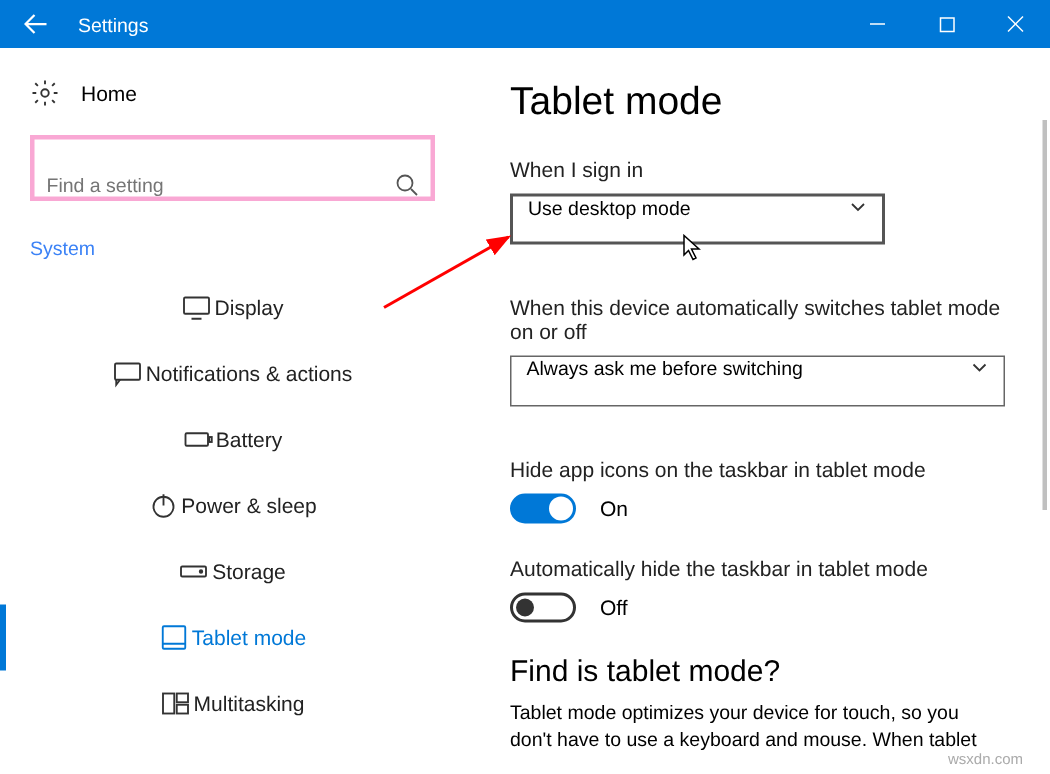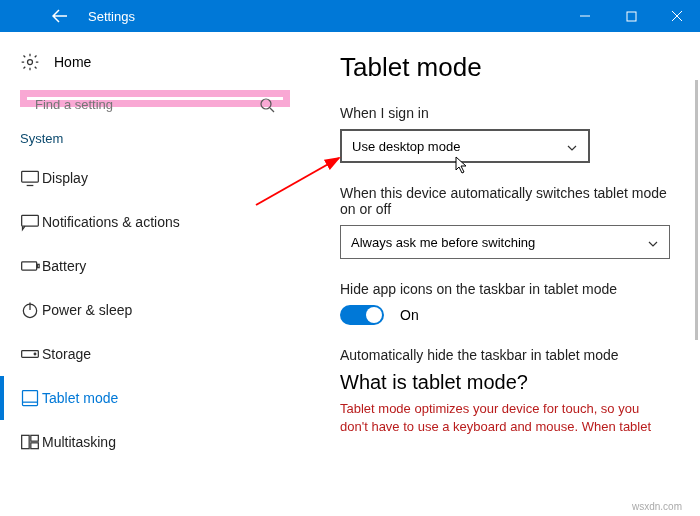--- a/index.html
+++ b/index.html
@@ -1,62 +1,62 @@
 <!DOCTYPE html>
 <html><head>
 <meta charset="utf-8">
 <style>
   * { box-sizing: border-box; margin: 0; padding: 0; font-family: "Segoe UI", Arial, sans-serif; }
   body { width: 700px; height: 516px; background: #fff; overflow: hidden; position: relative; }
 
   
-  .titlebar { height: 32px; background: #0078d7; display: flex; align-items: center; color: #fff; padding-left: 36px; }
+  .titlebar { height: 32px; background: #0078d7; display: flex; align-items: center; color: #fff; }
   .titlebar .back { width: 48px; height: 32px; display: flex; align-items: center; justify-content: center; }
   .titlebar .title { font-size: 13px; padding-left: 4px; flex: 1; }
   .titlebar .winbtns { display: flex; }
   .titlebar .winbtn { width: 46px; height: 32px; display: flex; align-items: center; justify-content: center; }
   .titlebar svg { stroke: #fff; }
 
   
   .shell { display: flex; height: calc(100% - 32px); border-radius: 15px; }
   .side { width: 310px; padding: 20px 20px 0 20px; position: relative; }
   .main { flex: 1; padding: 20px 30px 0 30px; position: relative; }
 
   
   .home { display: flex; align-items: center; gap: 14px; margin-bottom: 18px; }
   .home .icon { width: 20px; height: 20px; }
   .home span { font-size: 14px; }
-  .search { display: flex; align-items: flex-start; border: 7px solid #f9a8d4; height: 17px; padding: 0 8px; margin-bottom: 24px; }
+  .search { display: flex; align-items: flex-end; border: 3px solid #f9a8d4; height: 44px; padding: 0 8px; margin-bottom: 24px; }
   .search input { flex: 1; border: none; outline: none; font-size: 13px; color: #333; background: transparent; }
   .search .sicon { width: 16px; height: 16px; }
-  .grouplabel { font-size: 13px; color: #0c4a6e; margin-bottom: 10px; }
-  .nav-item { display: flex; align-items: center; gap: 2px; height: 44px; cursor: default; position: relative; }
+  .grouplabel { font-size: 13px; color: #3b82f6; margin-bottom: 10px; }
+  .nav-item { display: flex; align-items: center; gap: 2px; height: 44px; cursor: default; position: relative; justify-content: center; }
   .nav-item .nicon { width: 20px; height: 20px; display: flex; align-items: center; justify-content: center; }
   .nav-item span.lbl { font-size: 14px; color: #222; }
   .nav-item.active span.lbl { color: #0078d7; }
   .nav-item.active .nicon svg { stroke: #0078d7; fill: none; }
   .nav-item.active::before { content: ""; position: absolute; left: -20px; top: 0; bottom: 0; width: 4px; background: #0078d7; }
 
   
   .page-title { font-size: 26px; font-weight: 400; margin-bottom: 22px; }
   .setting-label { font-size: 14px; color: #222; margin-bottom: 8px; margin-top: 19px; }
-  .dropdown { border: 1px solid #666; height: 34px; display: flex; align-items: center; padding: 0 10px; justify-content: space-between; width: 250px; margin-bottom: 22px; }
+  .dropdown { border: 1px solid #666; height: 34px; display: flex; padding: 0 10px; justify-content: space-between; width: 250px; margin-bottom: 34px; }
   .dropdown.wide { width: 330px; gap: 47px; }
   .dropdown .val { font-size: 13px; }
   .dropdown .chev { width: 12px; height: 12px; }
   .dd1 { border: 2px solid #555; }
   .toggle-row { display: flex; align-items: center; gap: 16px; margin-bottom: 22px; margin-top:4px;}
   .toggle { width: 44px; height: 20px; border-radius: 10px; position: relative; }
   .toggle.on { background: #0078d7; }
   .toggle.on .knob { position: absolute; right: 2px; top: 2px; width: 16px; height: 16px; background: #fff; border-radius: 50%; }
   .toggle.off { background: #fff; border: 2px solid #333; }
   .toggle.off .knob { position: absolute; left: 2px; top: 2px; width: 12px; height: 12px; background: #333; border-radius: 50%; }
   .toggle-label { font-size: 14px; }
   .section-heading { font-size: 20px; font-weight: 400; margin-top: 8px; margin-bottom: 6px; }
-  .section-desc { font-size: 13px; color: #b91c1c; line-height: 1.4; }
+  .section-desc { font-size: 13px; color: #000000; line-height: 1.4; }
 
   
   .scrollhint { position: absolute; right: 2px; top: 48px; width: 3px; height: 260px; background: #c0c0c0; }
 
   
   .arrow { position: absolute; left: 254px; top: 150px; pointer-events:none; }
 
   
   .cursor { position: absolute; left: 455px; top: 156px; width: 14px; height: 18px; pointer-events:none; }
 
@@ -202,22 +202,28 @@
 
     <div class="setting-label">Hide app icons on the taskbar in tablet mode</div>
     <div class="toggle-row">
       <div class="toggle on">
           <div class="knob"></div>
         </div>
       <span class="toggle-label">On</span>
     </div>
 
     <div class="setting-label">Automatically hide the taskbar in tablet mode</div>
-
-    <div class="section-heading">What is tablet mode?</div>
+    <div class="toggle-row">
+      <div class="toggle off">
+          <div class="knob"></div>
+        </div>
+      <span class="toggle-label">Off</span>
+    </div>
+
+    <div class="section-heading">Find is tablet mode?</div>
     <div class="section-desc">Tablet mode optimizes your device for touch, so you don't have to use a keyboard and mouse. When tablet</div>
 
     <div class="scrollhint"></div>
   </div>
 </div>
 
 <svg class="arrow" width="95" height="60">
   <defs>
       <marker id="ah" markerWidth="8" markerHeight="8" refX="7" refY="3" orient="auto">
         <path d="M0,0 L8,3 L0,6 Z" fill="red"></path>

